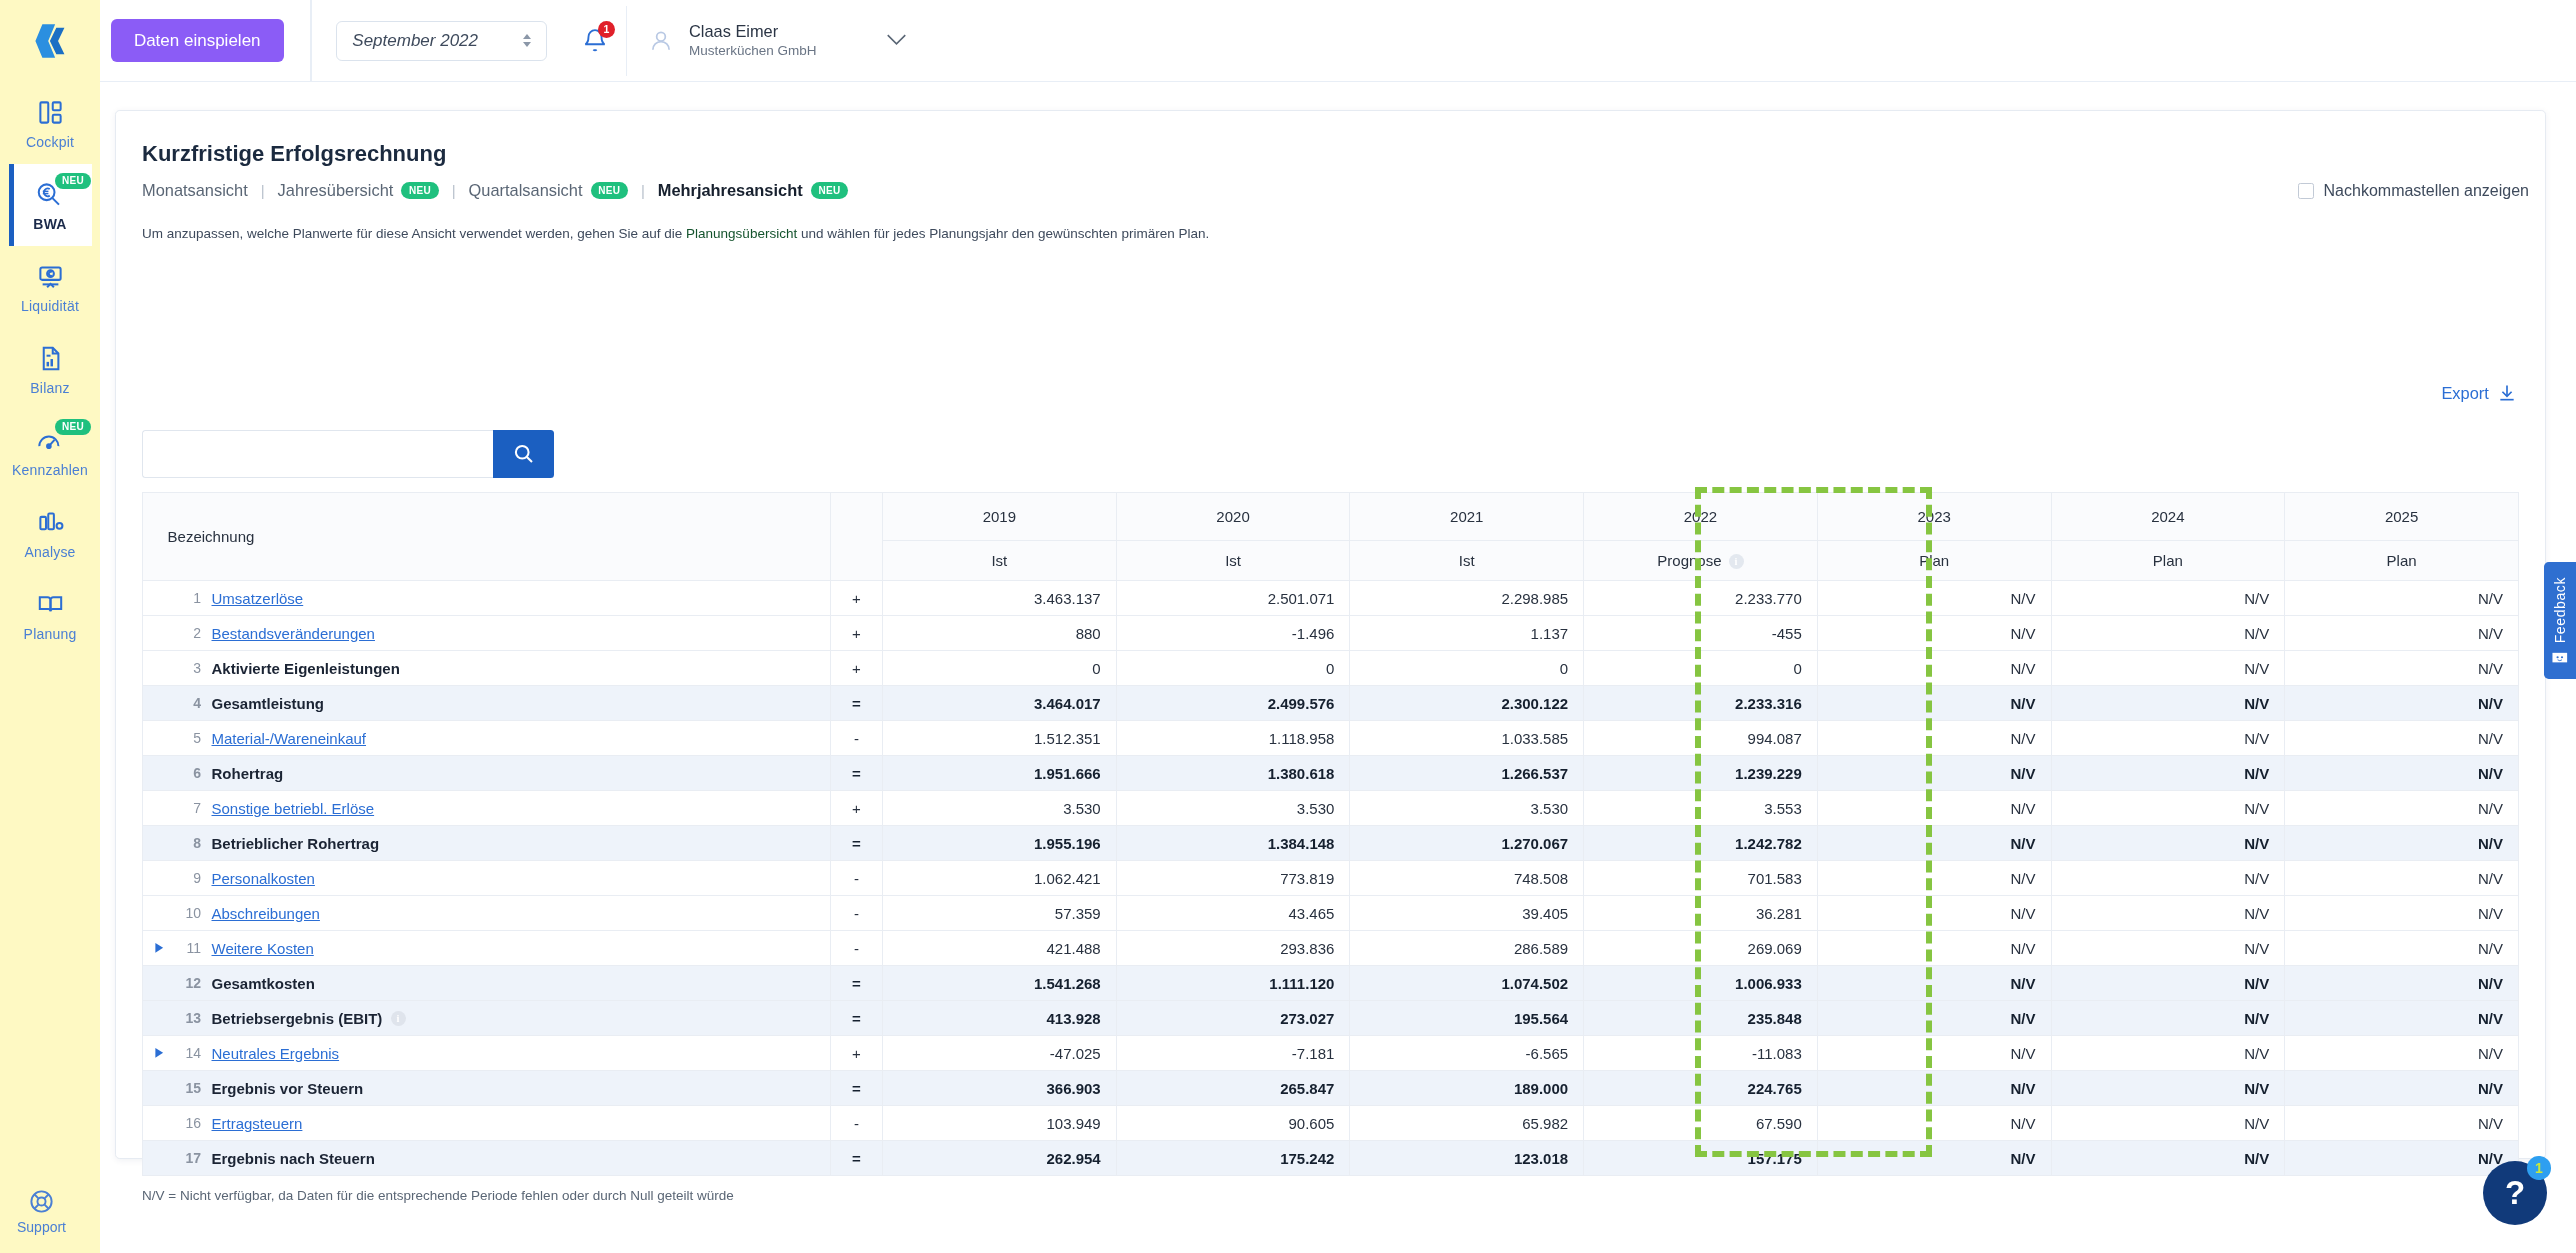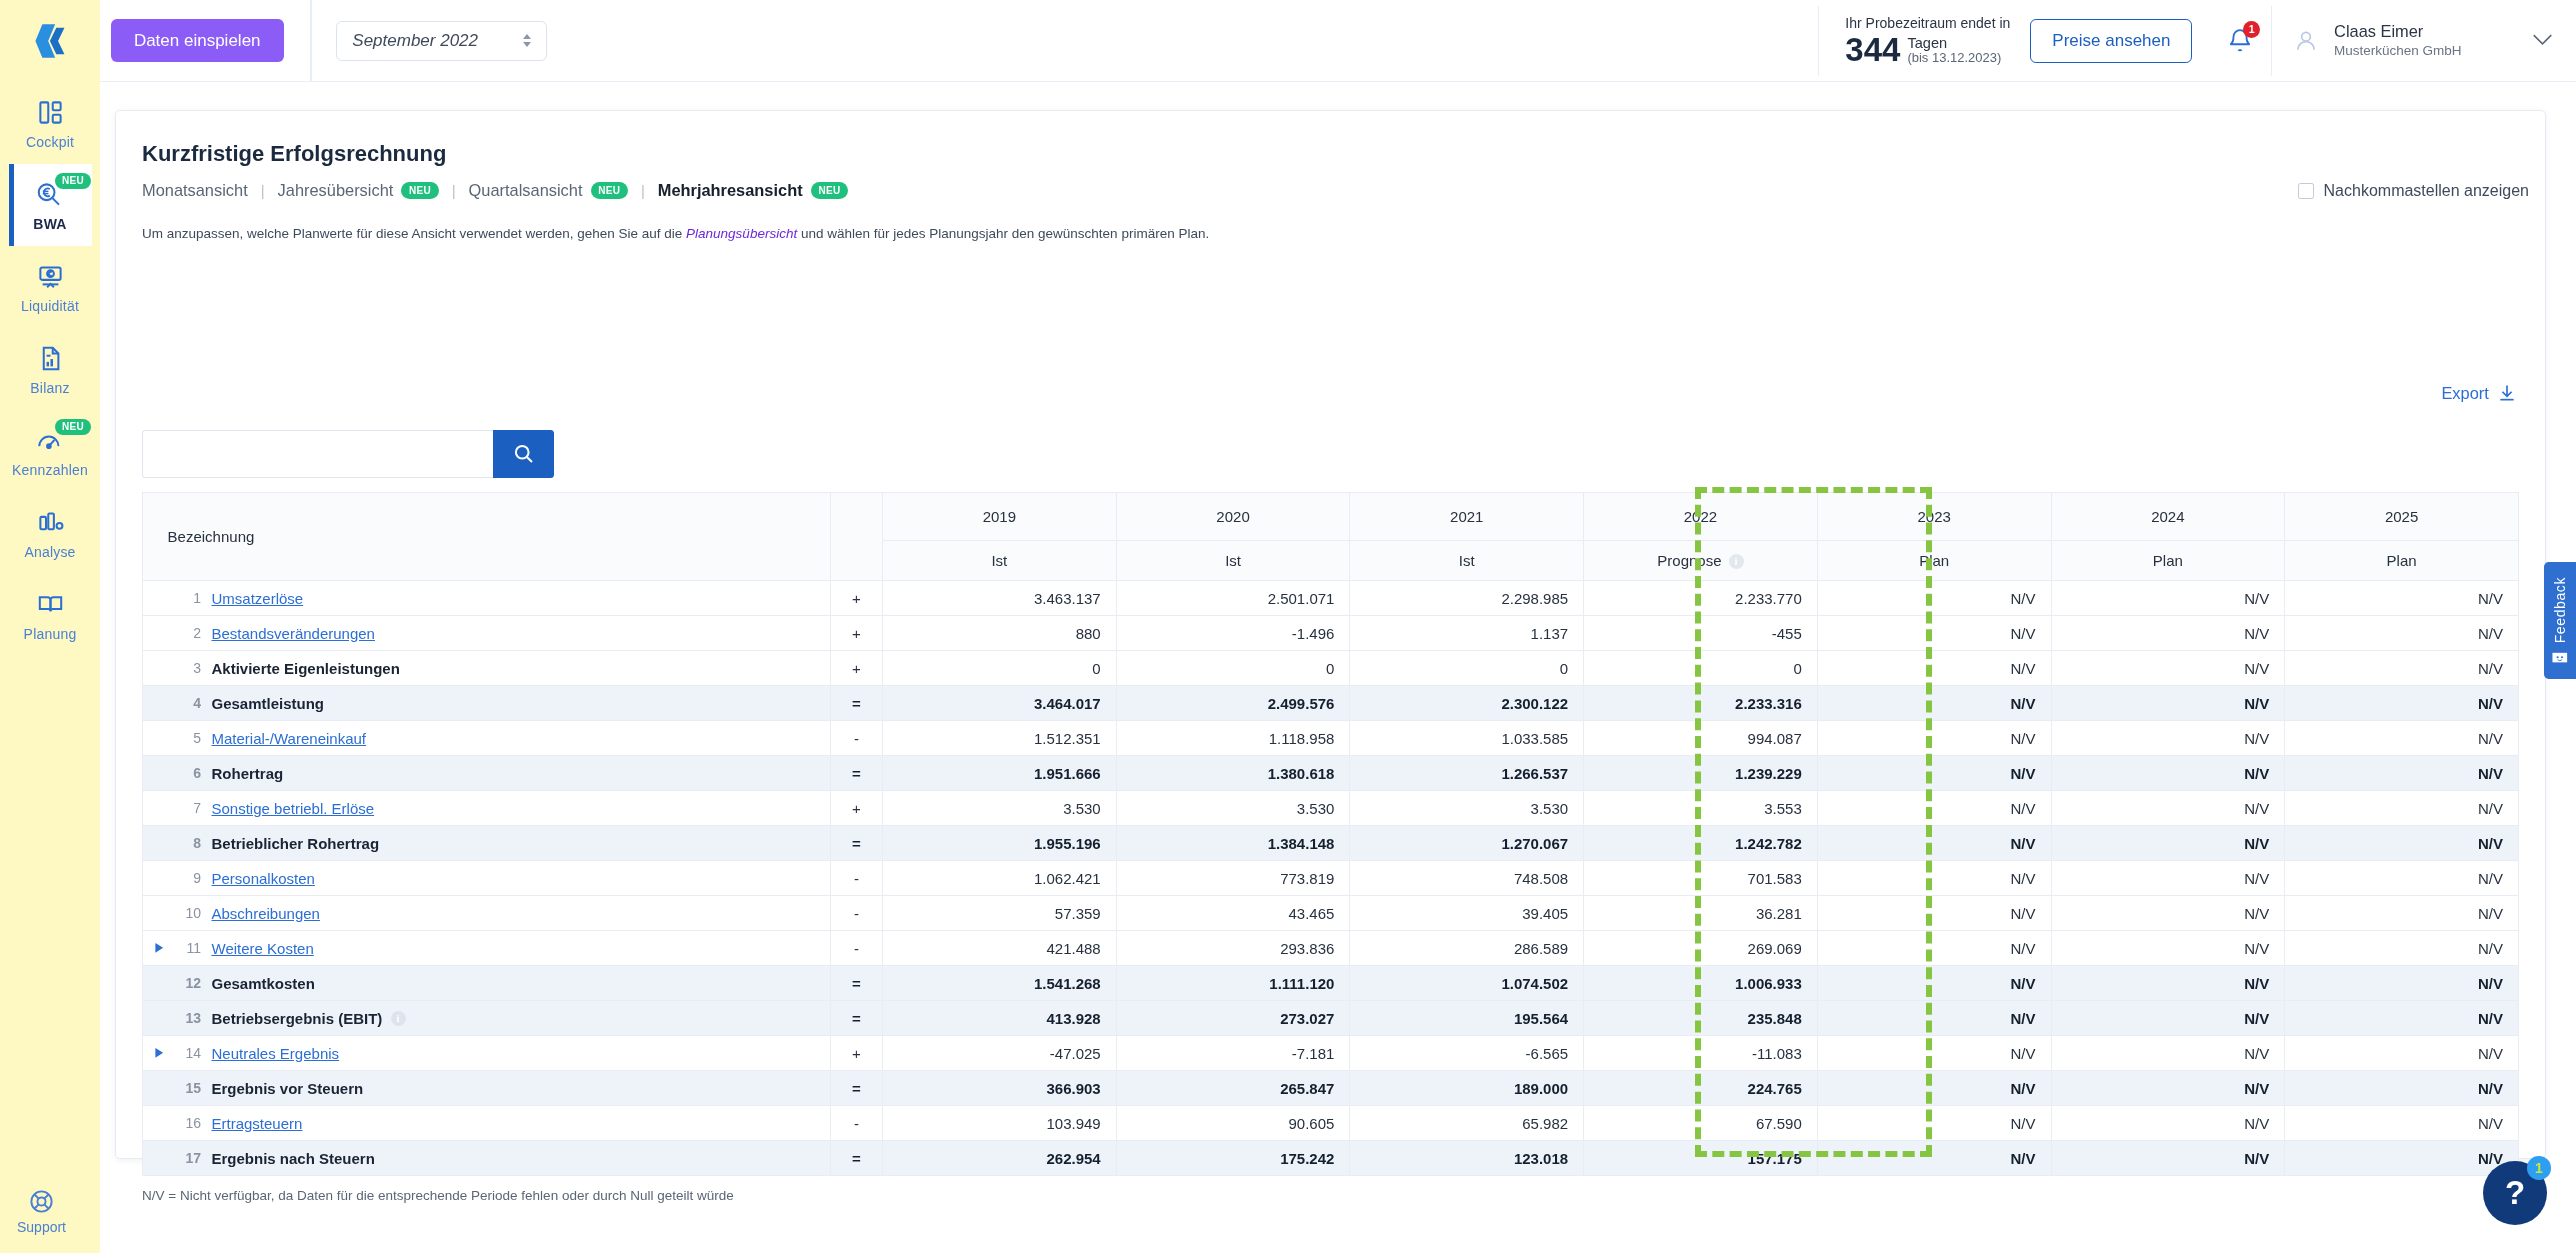--- a/index.html
+++ b/index.html
@@ -130,21 +130,21 @@
   .check-row {
     position: absolute; right: 16px; top: 71px; display: flex; align-items: center; cursor: pointer;
   }
   .cbox { width: 16.4px; height: 16.4px; border: 1.2px solid #c2cad6; border-radius: 2.3px; background: #fff; }
   .check-row .lbl { font-size: 16px; color: #3e4a5c; margin-left: 9.4px; }
 
   .hint {
     position: absolute; left: 26px; top: 115px;
     font-size: 13.5px; color: #3e4a5c;
   }
-  .hint a { color: #6d28d9; text-decoration: none; font-style: italic; }
+  .hint a { color: #14532d; text-decoration: none; }
 
   .search-wrap {
     position: absolute; left: 26px; top: 319px;
     display: flex; align-items: stretch;
   }
   .search-input {
     width: 351px; height: 48px; border: 1.2px solid #e0e6ee; border-right: none;
     border-radius: 3.5px 0 0 3.5px; font-size: 16.4px; padding: 0 11.7px; outline: none;
     font-family: "Liberation Sans", sans-serif; color: #2b3545;
   }
@@ -360,33 +360,20 @@
   <button class="btn-primary">Daten einspielen</button>
   <div class="divider-v"></div>
   <div class="month-select">
     <span class="txt">September 2022</span>
     <span class="spin">
         <i class="up"></i>
         <i class="dn"></i>
       </span>
   </div>
 
-  <div class="trial">
-    <div class="trial-text">
-      <div class="trial-line1">Ihr Probezeitraum endet in</div>
-      <div class="trial-line2">
-        <span class="trial-days">344</span>
-        <span class="trial-small">
-          <span class="a" style="display:block">Tagen</span>
-          <span class="b" style="display:block">(bis 13.12.2023)</span>
-        </span>
-      </div>
-    </div>
-    <button class="btn-outline">Preise ansehen</button>
-  </div>
 
   <div class="bell-wrap">
     <svg width="26" height="26" viewBox="0 0 24 24" fill="none" stroke="#2b6ed4" stroke-width="1.7">
       <path d="M18 8a6 6 0 1 0-12 0c0 6-3 7-3 7h18s-3-1-3-7"></path>
       <path d="M10.5 20a2 2 0 0 0 3 0"></path>
     </svg>
     <span class="bell-badge">1</span>
   </div>
 
   <div class="user-area">

